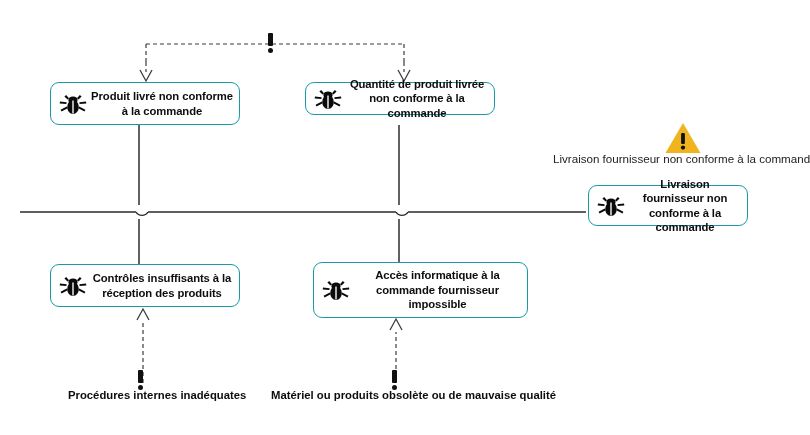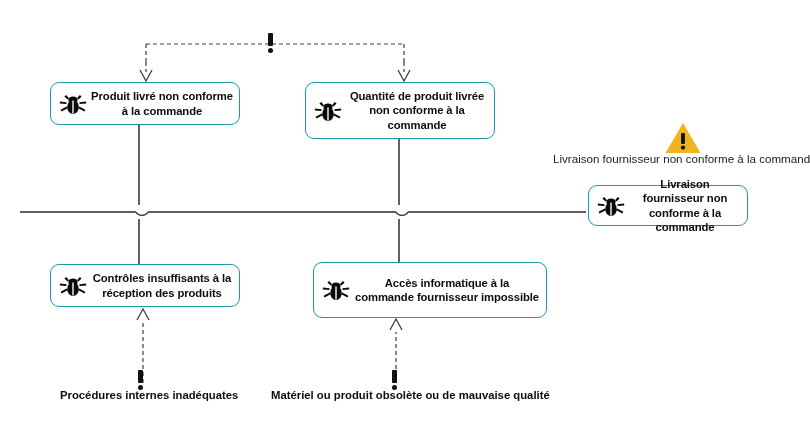--- a/index.html
+++ b/index.html
@@ -48,36 +48,36 @@
     flex: 1 1 auto;
     text-align: center;
     font-size: 11.3px;
     font-weight: bold;
     color: #0d0d0d;
     line-height: 1.28;
     letter-spacing: -0.1px;
   }
 
   #node-produit      { left: 50px;  top: 82px;  width: 190px; height: 43px; }
-  #node-quantite     { left: 305px; top: 82px;  width: 190px; height: 57px; }
+  #node-quantite     { left: 305px; top: 82px;  width: 190px; height: 33px; }
   #node-controles    { left: 50px;  top: 264px; width: 190px; height: 43px; }
-  #node-acces        { left: 313px; top: 262px; width: 234px; height: 56px; }
+  #node-acces        { left: 313px; top: 262px; width: 215px; height: 56px; }
   #node-livraison    { left: 588px; top: 185px; width: 160px; height: 41px; }
 
   
   .plain-label {
     position: absolute;
     font-size: 11.3px;
     font-weight: bold;
     color: #0d0d0d;
     white-space: nowrap;
     z-index: 3;
   }
   #label-fournisseurs { left: 197px; top: 52px; }
-  #label-procedures   { left: 60px;  top: 389px; }
+  #label-procedures   { left: 68px;  top: 389px; }
   #label-materiel     { left: 271px; top: 389px; }
 
   
   .excl {
     position: absolute;
     z-index: 3;
   }
   .excl .bar {
     width: 5px;
     height: 13px;
@@ -224,21 +224,21 @@
         <path d="M27.4 18.8 L21.2 15.6 L20.3 17.2 L26.5 20.4 Z"></path>
         <ellipse cx="15" cy="9.0" rx="4.6" ry="3.5"></ellipse>
         <ellipse cx="15" cy="16.0" rx="5.8" ry="7.0"></ellipse>
         <rect x="14.2" y="9.5" width="1.6" height="13" fill="#ffffff" opacity="0.85"></rect>
       </g>
     </svg>
     <div class="label">Livraison fournisseur non conforme à la commande</div>
   </div>
 
   <div class="plain-label" id="label-procedures">Procédures internes inadéquates</div>
-  <div class="plain-label" id="label-materiel">Matériel ou produit obsolète ou de mauvaise qualité</div>
+  <div class="plain-label" id="label-materiel">Matériel ou produits obsolète ou de mauvaise qualité</div>
 
   <div class="excl" id="excl-fournisseurs">
     <div class="bar"></div>
       <div class="dot"></div>
   </div>
   <div class="excl" id="excl-procedures">
     <div class="bar"></div>
       <div class="dot"></div>
   </div>
   <div class="excl" id="excl-materiel">

